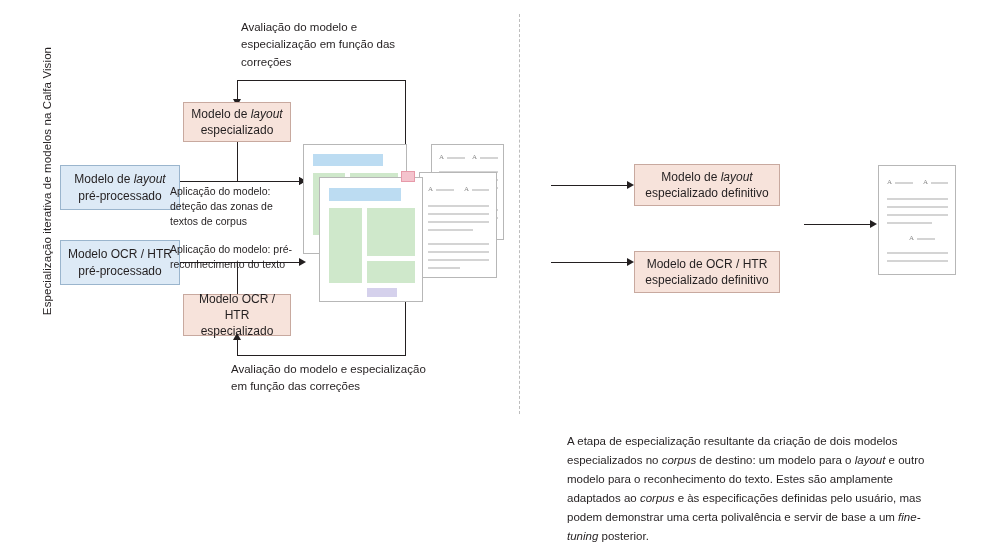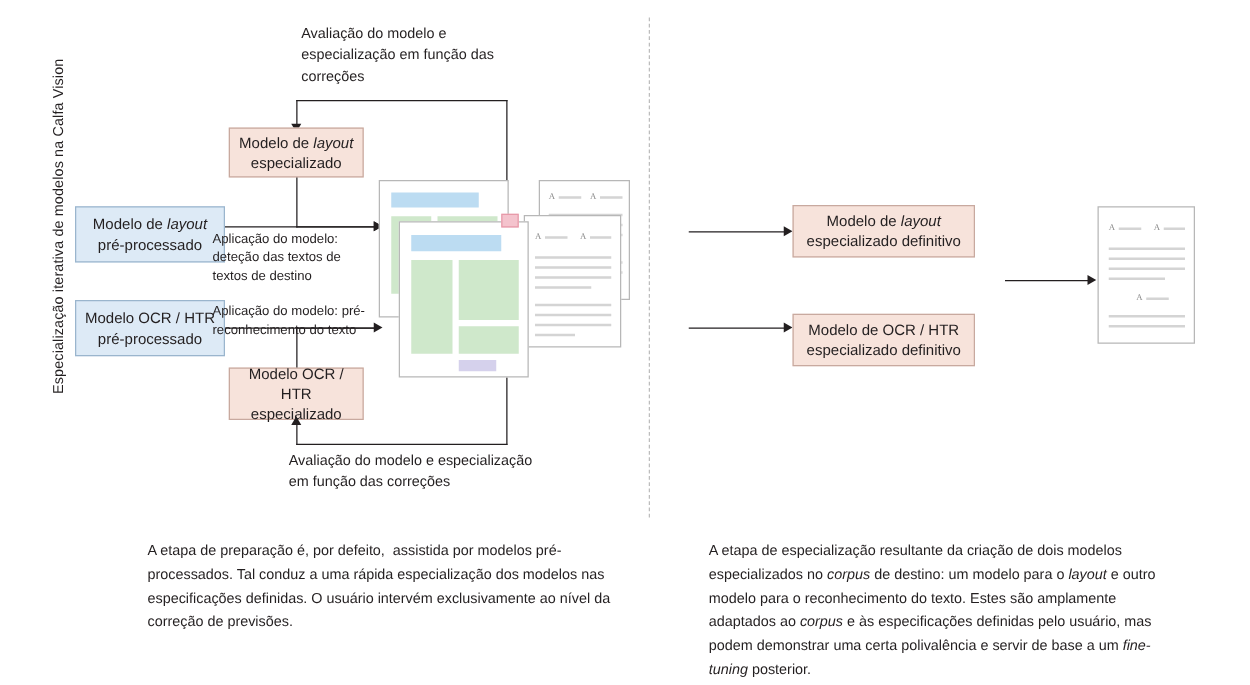--- a/index.html
+++ b/index.html
@@ -140,21 +140,21 @@
 
   <div class="abs vline" style="left:237px; top:142px; height:40px;"></div>
   <div class="abs hline" style="left:237px; top:181px; width:64px;"></div>
   <div class="abs arrowhead-r" style="left:299px; top:177px;"></div>
 
   <div class="abs box box-blue" style="left:60px; top:165px; width:120px; height:45px;">
     <span>Modelo de <em>layout</em><br>pré-processado</span>
   </div>
   <div class="abs hline" style="left:180px; top:181px; width:121px;"></div>
   <div class="abs arrowhead-r" style="left:299px; top:177px;"></div>
-  <div class="abs note-small" style="left:170px; top:184px; width:125px;">Aplicação do modelo: deteção das textos de textos de destino</div>
+  <div class="abs note-small" style="left:170px; top:184px; width:125px;">Aplicação do modelo: deteção das zonas de textos de corpus</div>
 
   <div class="abs box box-blue" style="left:60px; top:240px; width:120px; height:45px;">
     <span>Modelo OCR / HTR<br>pré-processado</span>
   </div>
   <div class="abs hline" style="left:180px; top:262px; width:121px;"></div>
   <div class="abs arrowhead-r" style="left:299px; top:258px;"></div>
   <div class="abs note-small" style="left:170px; top:242px; width:125px;">Aplicação do modelo: pré-reconhecimento do texto</div>
 
   <div class="abs box box-pink" style="left:183px; top:294px; width:108px; height:42px;">
     <span>Modelo OCR / HTR<br>especializado</span>
@@ -239,21 +239,18 @@
     <div class="doc-line" style="left:8px; top:32px; width:61px;"></div>
     <div class="doc-line" style="left:8px; top:40px; width:61px;"></div>
     <div class="doc-line" style="left:8px; top:48px; width:61px;"></div>
     <div class="doc-line" style="left:8px; top:56px; width:45px;"></div>
     <div class="doc-a" style="left:30px; top:68px;">A</div>
     <div class="doc-line" style="left:38px; top:72px; width:18px;"></div>
     <div class="doc-line" style="left:8px; top:86px; width:61px;"></div>
     <div class="doc-line" style="left:8px; top:94px; width:61px;"></div>
   </div>
 
-  <div class="abs para" style="left:118px; top:432px; width:375px;">
-    A etapa de preparação é, por defeito,&nbsp; assistida por modelos pré-processados. Tal conduz a uma rápida especialização dos modelos nas especificações definidas. O usuário intervém exclusivamente ao nível da correção de previsões.
-  </div>
 
   <div class="abs para" style="left:567px; top:432px; width:372px;">
     A etapa de especialização resultante da criação de dois modelos especializados no <em>corpus</em> de destino: um modelo para o <em>layout</em> e outro modelo para o reconhecimento do texto. Estes são amplamente adaptados ao <em>corpus</em> e às especificações definidas pelo usuário, mas podem demonstrar uma certa polivalência e servir de base a um <em>fine-tuning</em> posterior.
   </div>
 
 </div>
 
 </body></html>

